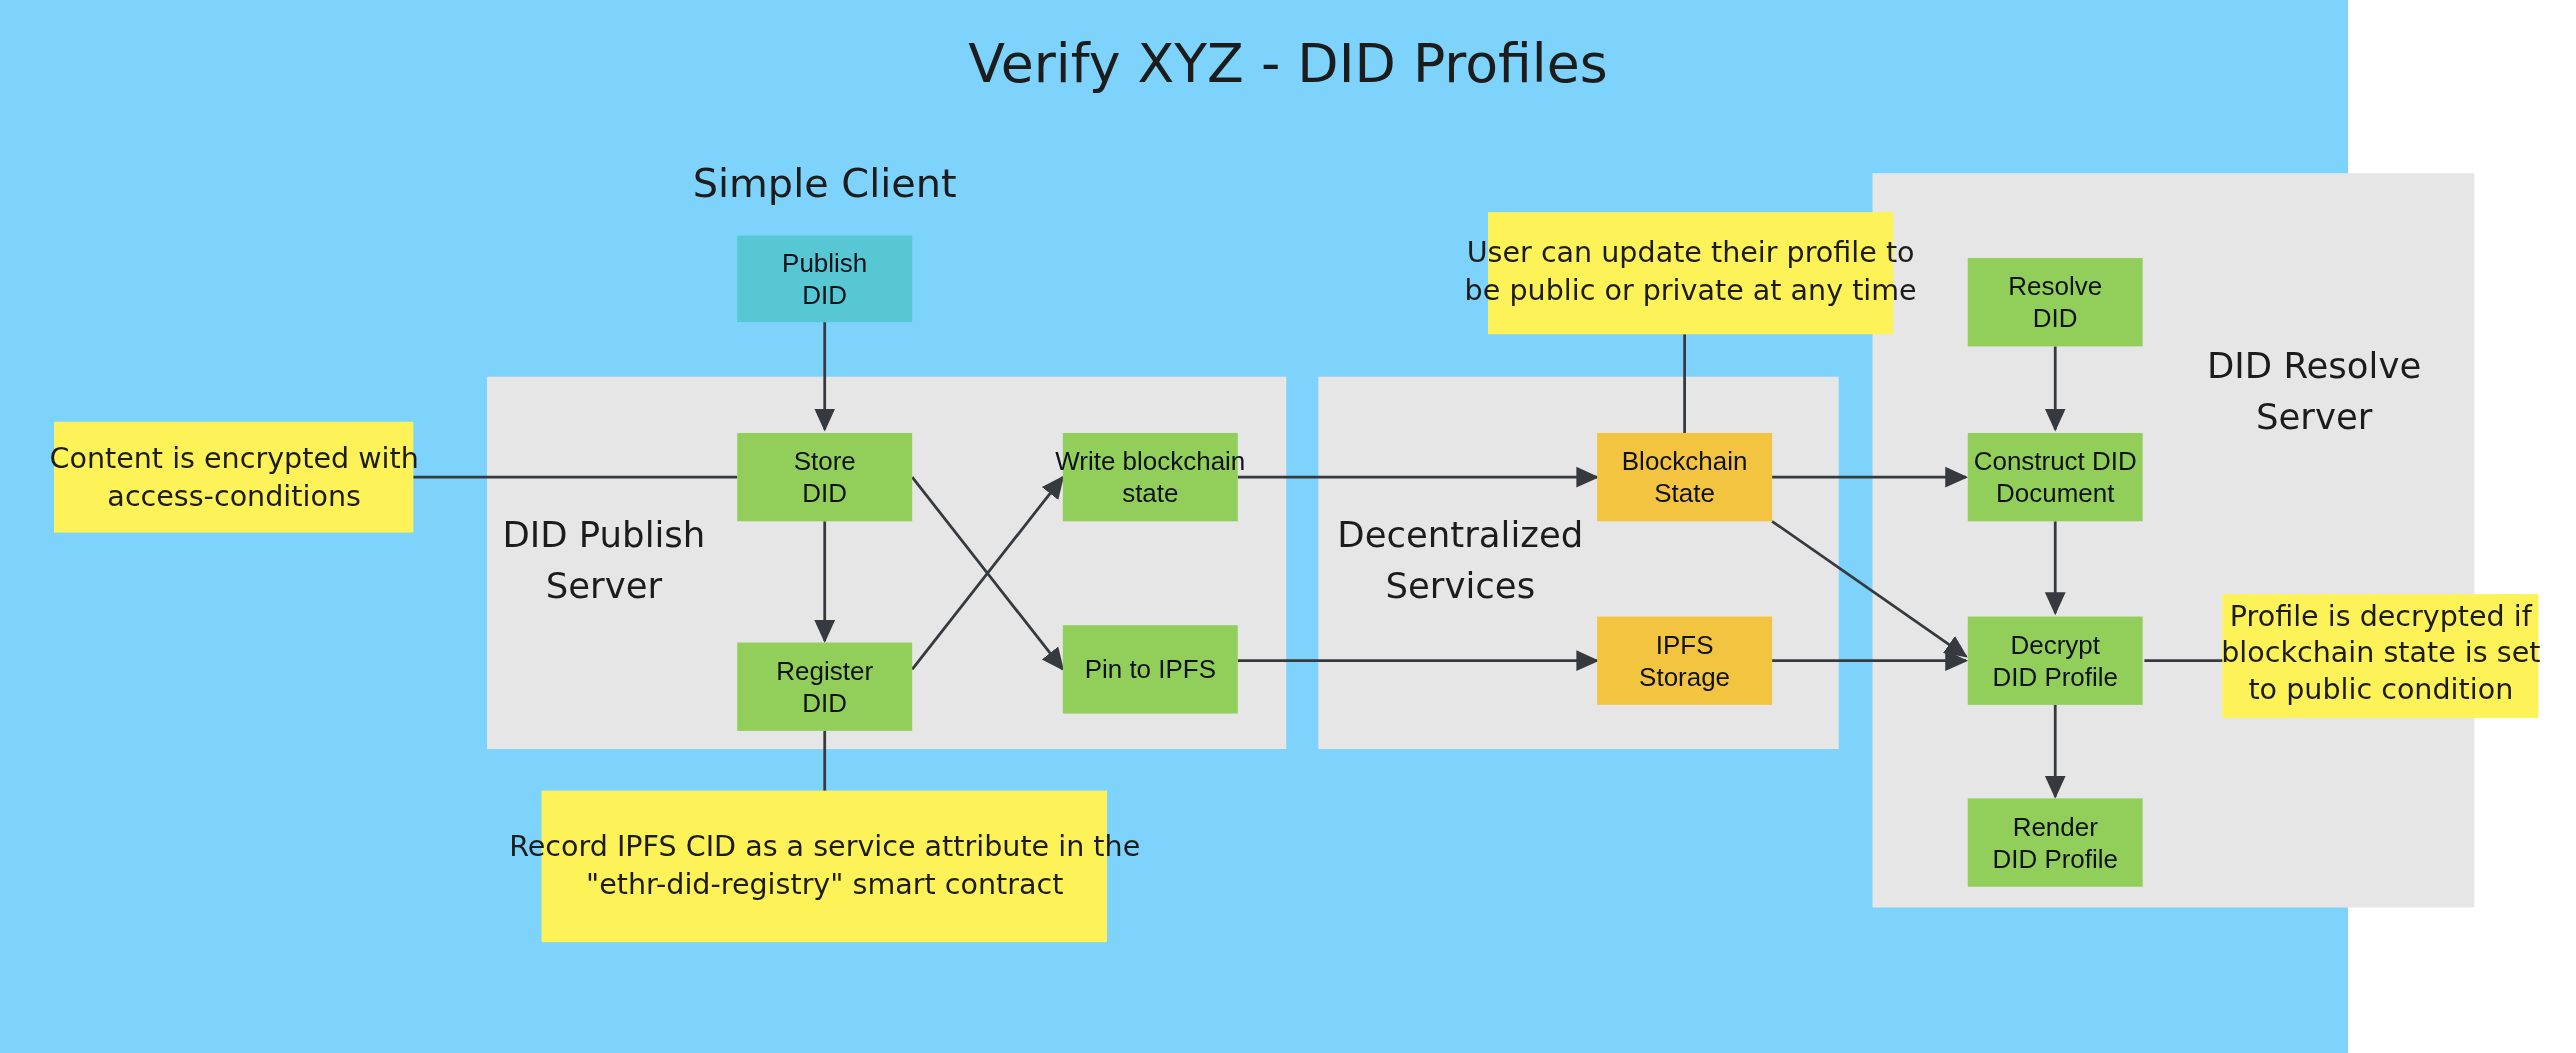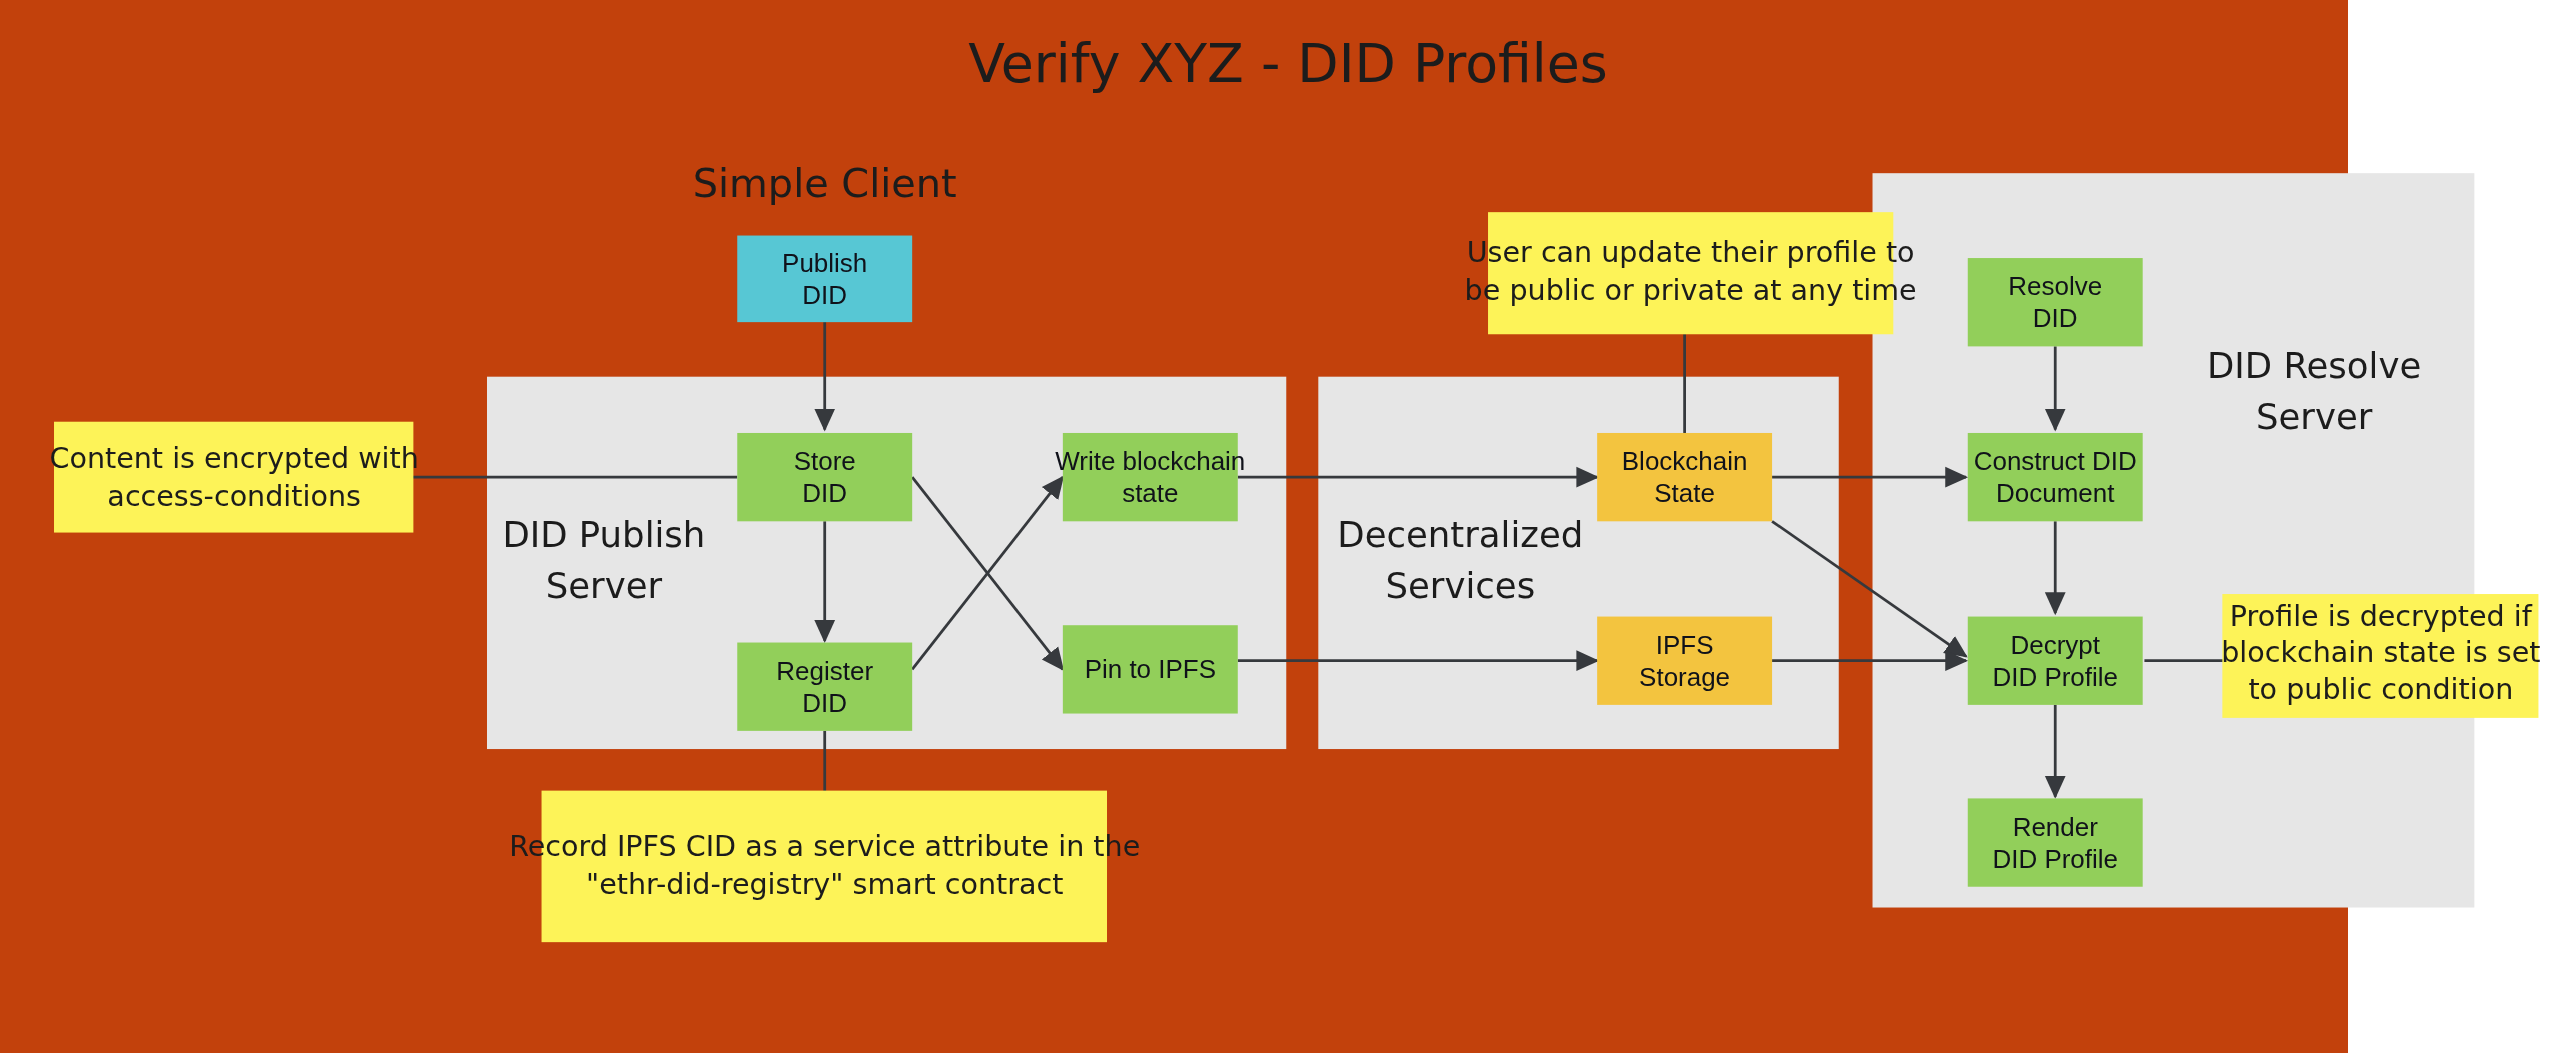--- a/index.html
+++ b/index.html
@@ -1,18 +1,18 @@
 <!DOCTYPE html>
 <html style="font-size:14px"><head>
 <meta charset="utf-8">
 <style>
   html,body{margin:0;padding:0;background:#ffffff;}
   body{width:2576px;height:1053px;overflow:hidden;
        font-family:"DejaVu Sans","Liberation Sans",sans-serif;}
-  #stage{position:relative;width:2348px;height:1053px;background:#c2410c;text-align:right;}
+  #stage{position:relative;width:2348px;height:1053px;background:#7dd3fc;text-align:right;}
   #canvas{position:absolute;left:0;top:0;width:2576px;height:1053px;}
   .dg-title{font-family:"DejaVu Sans","Liberation Sans",sans-serif;
             font-size:62px;fill:#1c1c1c;text-anchor:middle;}
   .cluster-label{font-family:"DejaVu Sans","Liberation Sans",sans-serif;
             font-size:41px;fill:#1c1c1c;text-anchor:middle;}
   .group-label{font-family:"DejaVu Sans","Liberation Sans",sans-serif;
             font-size:46px;fill:#1c1c1c;text-anchor:middle;}
   .node-label{font-family:"Liberation Sans","DejaVu Sans",sans-serif;
             font-size:30px;fill:#10121a;text-anchor:middle;}
   .note-label{font-family:"DejaVu Sans","Liberation Sans",sans-serif;

